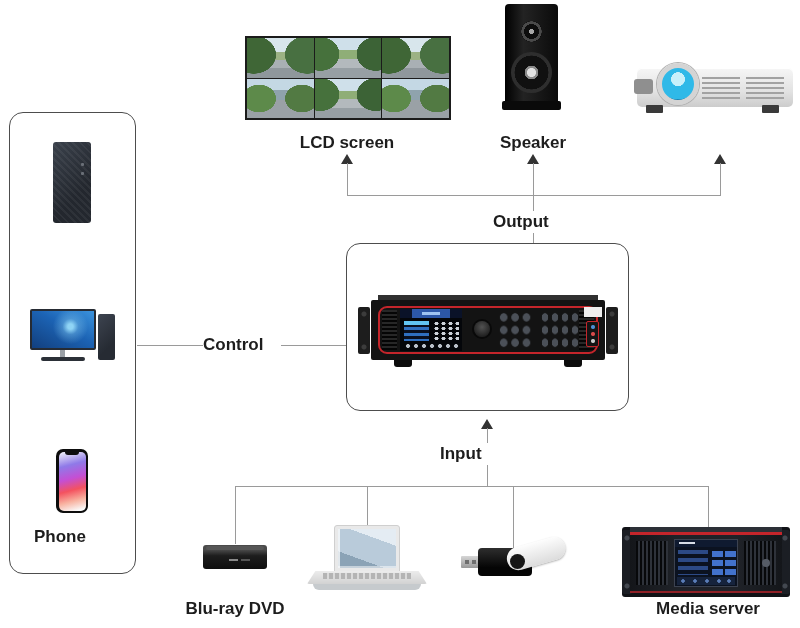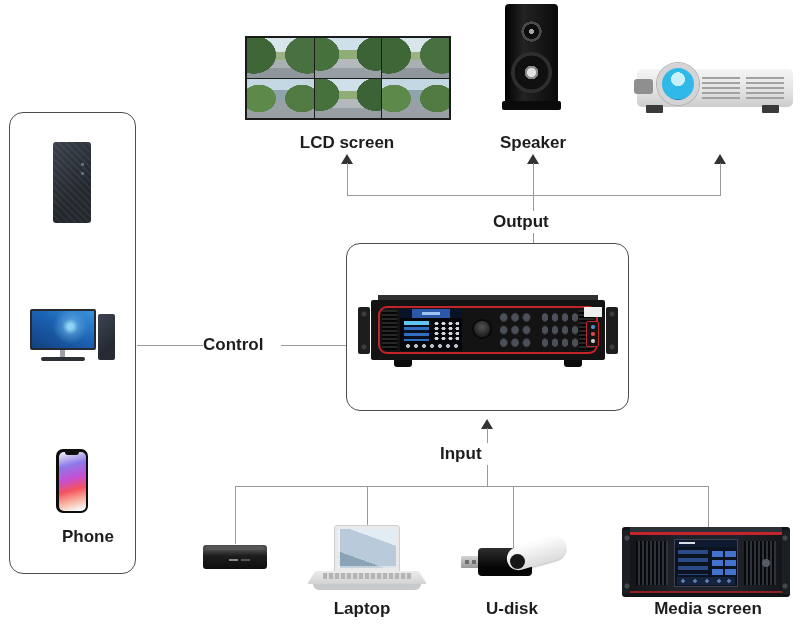--- a/index.html
+++ b/index.html
@@ -180,21 +180,21 @@
   <div class="cc">
       <i></i>
     </div>
 
   <div class="mon"></div>
   <div class="mon-stand"></div>
   <div class="mon-base"></div>
   <div class="twr"></div>
 
   <div class="ph"></div>
-  <div class="lbl" style="left:28px;top:526px;width:120px">Phone</div>
+  <div class="lbl" style="left:0;top:526px;width:120px">Phone</div>
 
   <div class="lcd">
     <i class="sc1"></i>
       <i class="sc2"></i>
       <i class="sc1"></i>
       <i class="sc3"></i>
       <i class="sc2"></i>
       <i class="sc3"></i>
   </div>
   <div class="lbl" style="left:287px;top:132px;width:120px">LCD screen</div>
@@ -255,44 +255,43 @@
   <div class="arrow-up" style="left:481px;top:419px"></div>
   <div class="vline" style="left:487px;top:428px;height:58px"></div>
   <div class="linklbl" style="left:440px;top:443px;width:70px">Input</div>
   <div class="hline" style="left:235px;top:486px;width:474px"></div>
   <div class="vline" style="left:235px;top:486px;height:58px"></div>
   <div class="vline" style="left:367px;top:486px;height:42px"></div>
   <div class="vline" style="left:513px;top:486px;height:64px"></div>
   <div class="vline" style="left:708px;top:486px;height:42px"></div>
 
   <div class="bd"></div>
+  <div class="lbl" style="left:175px;top:598px;width:120px">Blu-ray DVD</div>
 
   <div class="lap-scr"></div>
   <div class="lap-base"></div>
   <div class="lap-lip"></div>
-  <div class="lbl" style="left:302px;top:598px;width:120px">Laptop</div>
 
   <div class="ud-con"></div>
   <div class="ud-body"></div>
   <div class="ud-cap"></div>
   <div class="ud-pivot"></div>
-  <div class="lbl" style="left:452px;top:598px;width:120px">U-disk</div>
 
   <div class="ms">
     <i class="ms-ear" style="left:0"></i>
     <i class="ms-ear" style="left:158px"></i>
     <i class="ms-top"></i>
     <i class="ms-redt"></i>
     <i class="ms-panel"></i>
     <i class="ms-redb"></i>
     <i class="ms-vent" style="left:14px"></i>
     <i class="ms-vent" style="left:122px"></i>
     <i class="ms-scr">
       <i class="ms-scr-head"></i>
       <i class="ms-scr-rows"></i>
       <i class="ms-scr-btns"></i>
       <i class="ms-scr-foot"></i>
     </i>
     <i class="ms-knob"></i>
   </div>
-  <div class="lbl" style="left:638px;top:598px;width:140px">Media screen</div>
+  <div class="lbl" style="left:638px;top:598px;width:140px">Media server</div>
 
 </div>
 
 </body></html>

